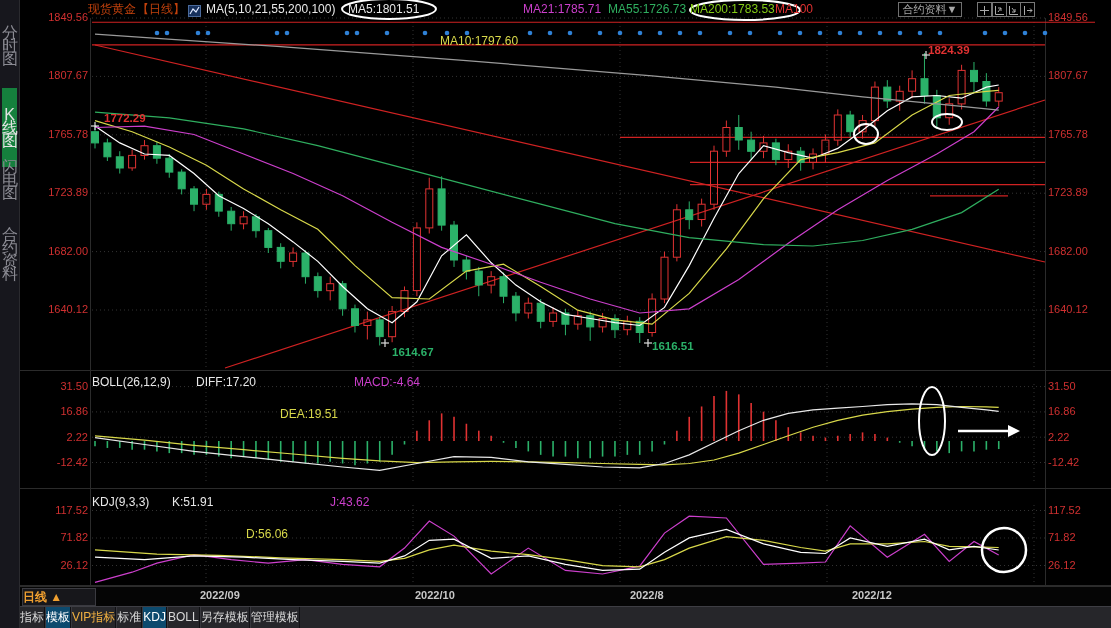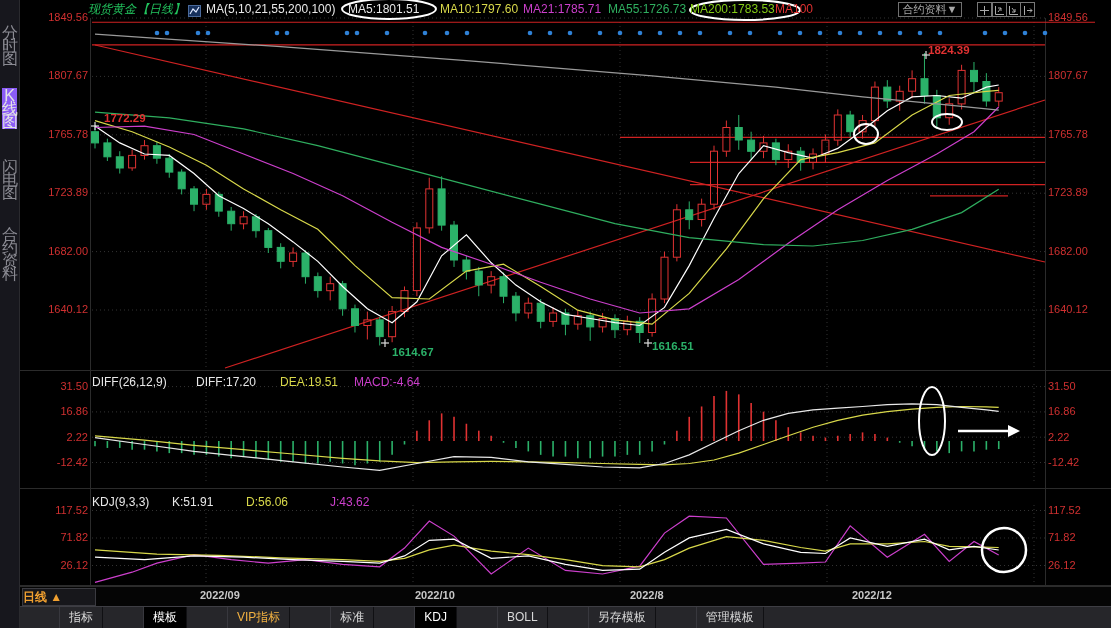--- a/index.html
+++ b/index.html
@@ -3,47 +3,47 @@
 <meta charset="utf-8">
 <style>
   html,body{margin:0;padding:0;width:1111px;height:628px;background:#000;overflow:hidden;
     font-family:"Liberation Sans",sans-serif;position:relative;color:#ccc;}
   .abs{position:absolute;white-space:nowrap;}
   #chart{position:absolute;left:0;top:0;}
   
   #sidebar{position:absolute;left:0;top:0;width:19px;height:628px;background:#17171d;border-right:1px solid #2a2a2e;z-index:5;}
   .side-item{position:absolute;left:2px;width:15px;font-size:16px;line-height:13px;color:#8a8a92;
     text-align:center;word-break:break-all;cursor:pointer;}
-  .side-item.sel{background:#8b5cf6;color:#e2e2e2;padding:1px 0;}
+  .side-item.sel{background:#15803d;color:#e2e2e2;padding:20px 0;}
   
   .hd{top:2px;font-size:12px;line-height:14px;}
-  .c-sym{color:#22c55e;font-style:italic;}
+  .c-sym{color:#c2410c;}
   .c-white{color:#e8e8e8;}
   .c-gray{color:#84cc16;}
-  .c-yel{color:#d8d84a;}
+  .c-yel{color:#d8d84a;margin-top:32px;}
   .c-mag{color:#cc3fcc;}
   .c-grn{color:#2fae5f;}
   .c-red{color:#e03131;}
   .axis{font-size:11px;color:#d03030;line-height:13px;}
   .axis-l{left:38px;width:50px;text-align:right;}
   .axis-r{left:1048px;width:54px;text-align:left;}
   .btn-theme{left:898px;top:2px;width:62px;height:13px;border:1px solid #707070;color:#a8a8a8;
     font-size:11px;line-height:13px;text-align:center;cursor:pointer;}
   .icon-btn{top:2px;width:13px;height:13px;border:1px solid #777;cursor:pointer;}
   .pane-hd{font-size:12px;line-height:14px;}
   
   #date-strip{position:absolute;left:19px;top:586px;width:1092px;height:20px;background:#050505;border-top:1px solid #2c2c2c;}
   .date-lbl{top:589px;font-size:11px;color:#c8c8c8;font-weight:bold;}
   #dline-tab{position:absolute;left:3px;top:1px;width:72px;height:16px;border:1px solid #3a3a40;background:#17171b;
     color:#f0a030;font-size:12px;line-height:16px;text-align:left;font-weight:bold;cursor:pointer;}
   #toolbar{position:absolute;left:19px;top:606px;width:1092px;height:22px;background:#26262a;
     border-top:1px solid #3e3e44;display:flex;align-items:stretch;}
-  .tb-item{padding:0 9px;font-size:12px;line-height:21px;color:#d8d8d8;cursor:pointer;
-    border-right:1px solid #101013;border-left:1px solid #38383e;margin-left:40px;}
-  .tb-item.sel{background:#000000;color:#fff;}
+  .tb-item{padding:0 0;font-size:12px;line-height:21px;color:#d8d8d8;cursor:pointer;
+    border-right:1px solid #101013;border-left:1px solid #38383e;}
+  .tb-item.sel{background:#0c4a6e;color:#fff;}
   .tb-item.vip{color:#f2b141;}
 </style>
 </head>
 <body>
 
 <svg id="chart" width="1111" height="628">
     <line x1="19" y1="370.5" x2="1111" y2="370.5" stroke="#2b2b2b" stroke-width="1"></line>
     <line x1="19" y1="488.5" x2="1111" y2="488.5" stroke="#2b2b2b" stroke-width="1"></line>
     <line x1="19" y1="585.5" x2="1111" y2="585.5" stroke="#2b2b2b" stroke-width="1"></line>
     <line x1="90.5" y1="18" x2="90.5" y2="585" stroke="#2b2b2b" stroke-width="1"></line>
@@ -494,21 +494,21 @@
 <div class="abs axis axis-l" style="top:186px">1723.89</div>
 <div class="abs axis axis-l" style="top:245px">1682.00</div>
 <div class="abs axis axis-l" style="top:303px">1640.12</div>
 <div class="abs axis axis-r" style="top:11px">1849.56</div>
 <div class="abs axis axis-r" style="top:69px">1807.67</div>
 <div class="abs axis axis-r" style="top:128px">1765.78</div>
 <div class="abs axis axis-r" style="top:186px">1723.89</div>
 <div class="abs axis axis-r" style="top:245px">1682.00</div>
 <div class="abs axis axis-r" style="top:303px">1640.12</div>
 
-<span class="abs pane-hd c-white" style="left:92px;top:375px">DIFF(26,12,9)</span>
+<span class="abs pane-hd c-white" style="left:92px;top:375px">BOLL(26,12,9)</span>
 <span class="abs pane-hd c-white" style="left:196px;top:375px">DIFF:17.20</span>
 <span class="abs pane-hd c-yel" style="left:280px;top:375px">DEA:19.51</span>
 <span class="abs pane-hd c-mag" style="left:354px;top:375px">MACD:-4.64</span>
 <div class="abs axis axis-l" style="top:380px">31.50</div>
 <div class="abs axis axis-l" style="top:405px">16.86</div>
 <div class="abs axis axis-l" style="top:431px">2.22</div>
 <div class="abs axis axis-l" style="top:456px">-12.42</div>
 <div class="abs axis axis-r" style="top:380px">31.50</div>
 <div class="abs axis axis-r" style="top:405px">16.86</div>
 <div class="abs axis axis-r" style="top:431px">2.22</div>

